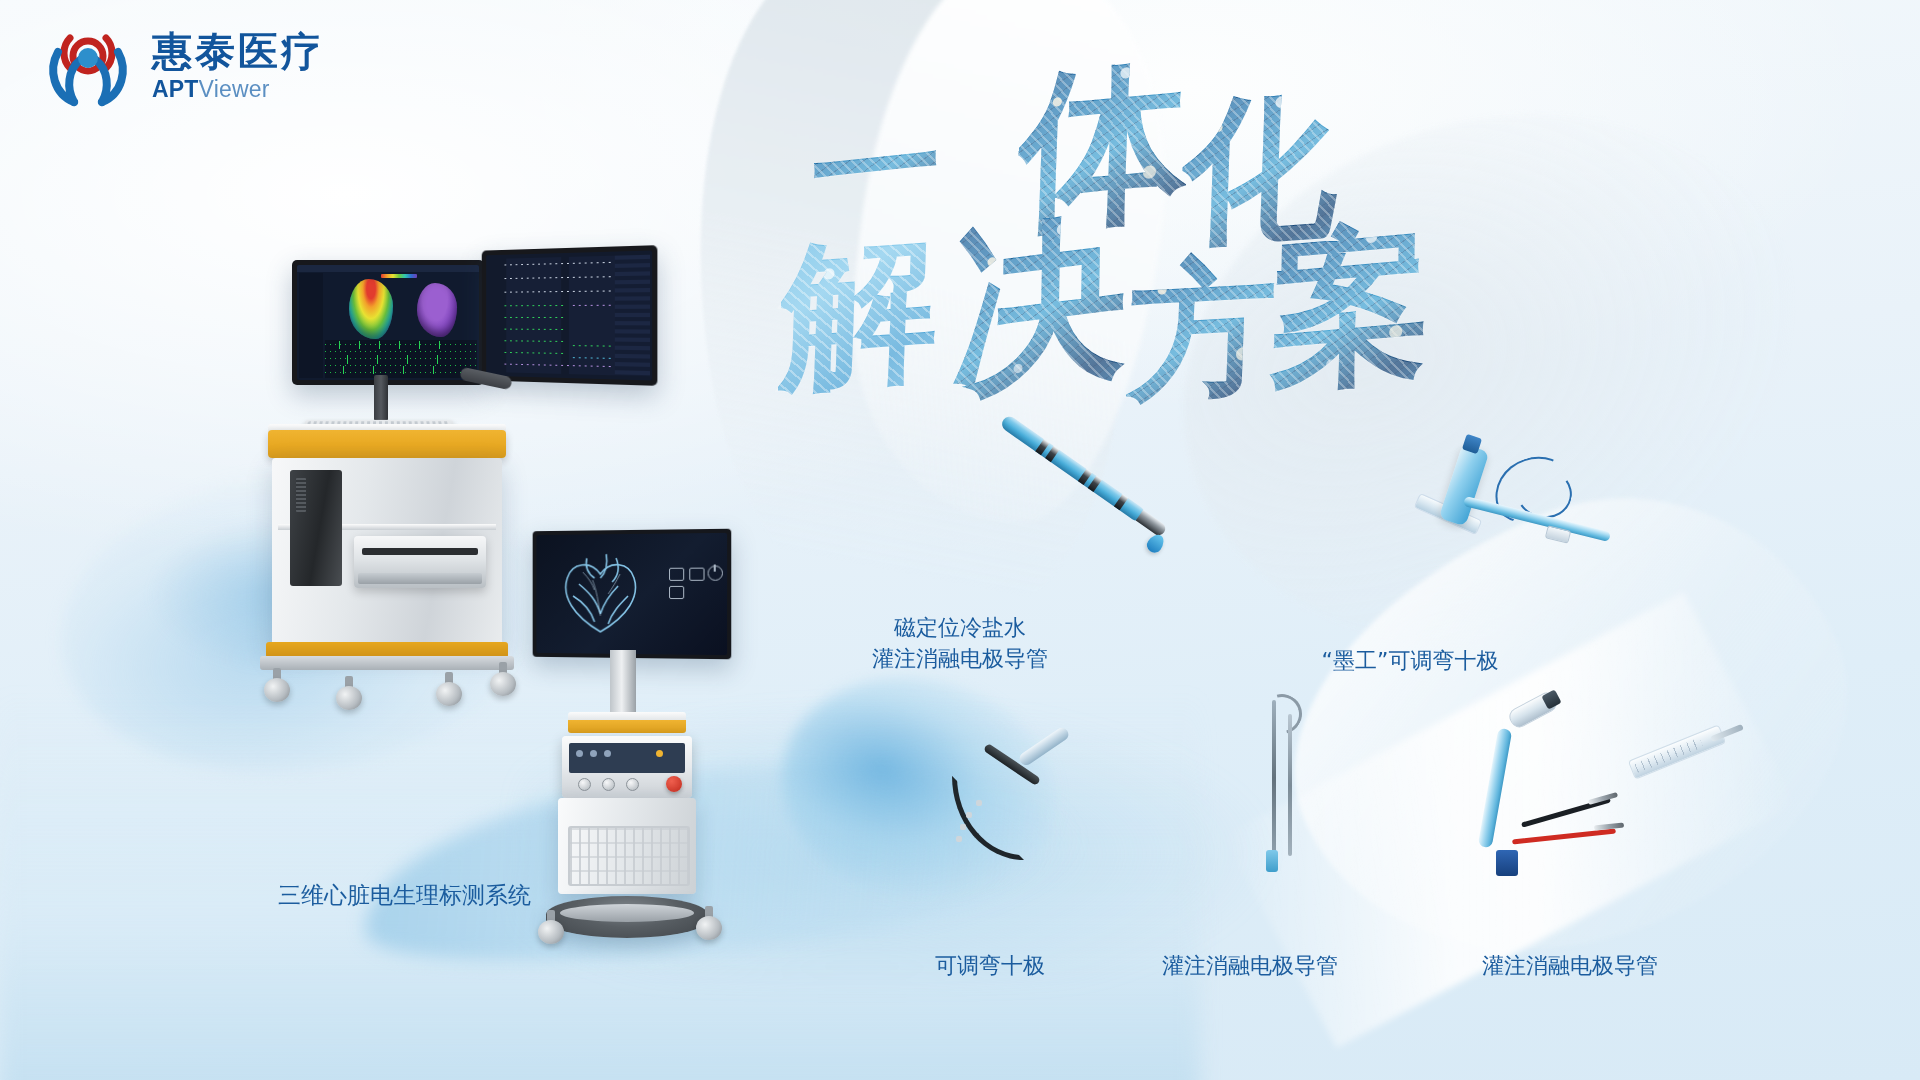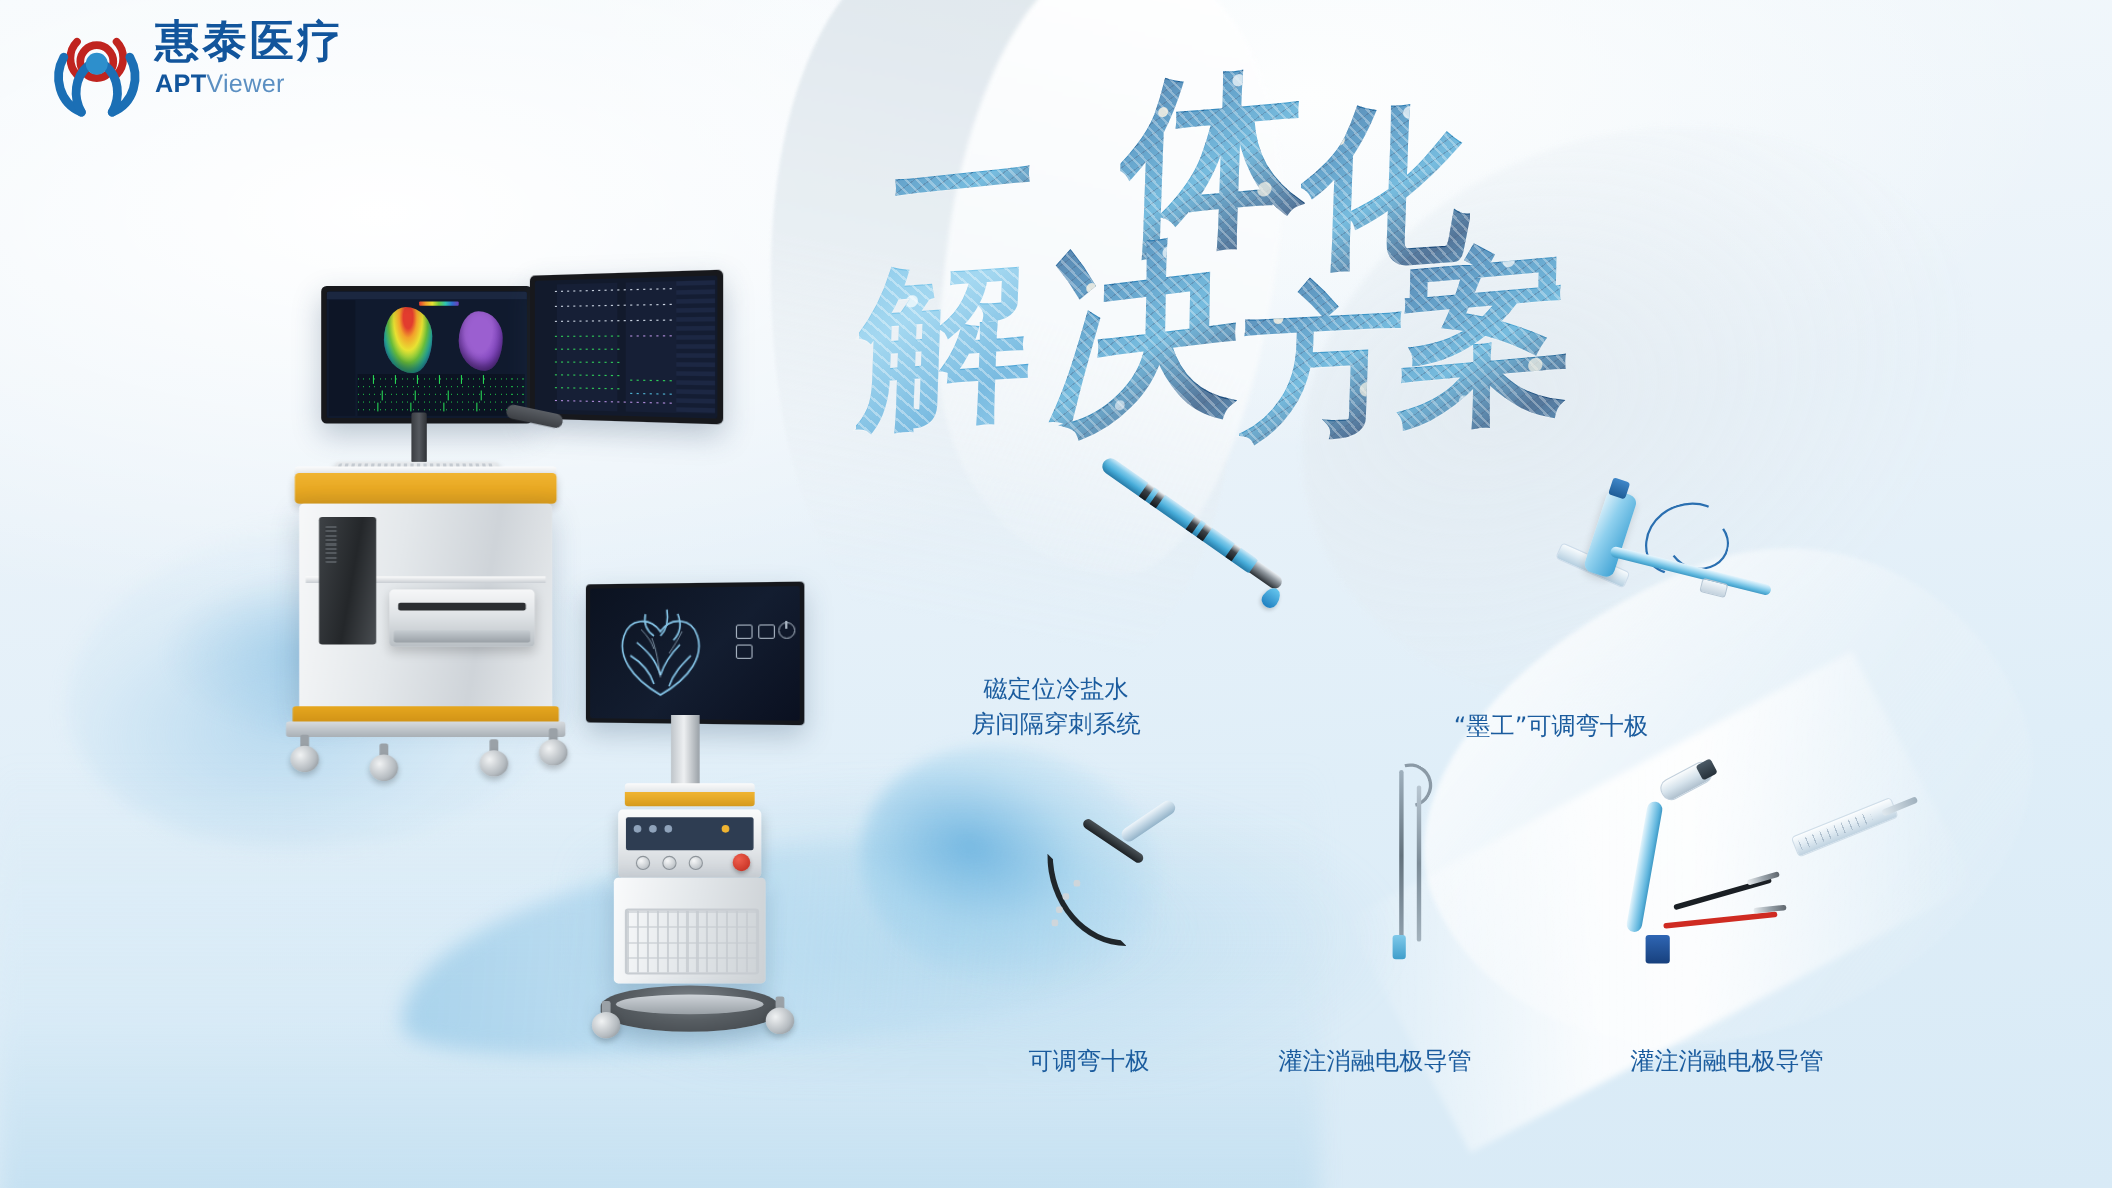--- a/index.html
+++ b/index.html
@@ -77,21 +77,21 @@
     border-radius:50% 50% 45% 55%/70% 60% 40% 30%;
     filter:blur(9px);transform:rotate(-6deg);
   }
   .ink-rainbow{
     left:150px;top:430px;width:420px;height:220px;
     background:conic-gradient(from 200deg at 50% 110%, rgba(255,214,170,.0) 0deg, rgba(255,220,175,.35) 22deg, rgba(200,225,240,.25) 42deg, rgba(255,255,255,0) 70deg);
     filter:blur(6px);
   }
 
   
-  .logo-block{position:absolute;left:40px;top:18px;display:flex;align-items:flex-start;gap:5px;}
+  .logo-block{position:absolute;left:40px;top:18px;display:flex;align-items:center;gap:16px;}
   .logo-mark{position:relative;width:96px;height:96px;}
   .logo-text-zh{
     font-size:40px;font-weight:bold;color:#12559c;letter-spacing:3px;line-height:1;
     font-family:"DejaVu Sans","Liberation Sans",sans-serif;
   }
   .logo-text-en{margin-top:7px;font-size:23px;line-height:1;letter-spacing:.2px;}
   .logo-apt{font-weight:bold;color:#12559c;}
   .logo-medical{color:#5b8fc2;font-weight:400;}
 
   
@@ -566,24 +566,25 @@
     <div class="wire-blk"></div>
     <div class="wire-red"></div>
     <div class="plug"></div>
     <div class="pin" style="left:128px;top:96px;transform:rotate(-16deg)"></div>
     <div class="pin" style="left:134px;top:124px;transform:rotate(-6deg)"></div>
     <div class="syr2"></div>
     <div class="plunger"></div>
   </div>
 
   <div class="lbl lbl-ht">
+    <div>三维心脏电生理标测系统</div>
   </div>
 
   <div class="lbl lbl-1">磁定位冷盐水
-房间隔穿刺系统</div>
+灌注消融电极导管</div>
 
   <div class="lbl lbl-2">“墨工”可调弯十极</div>
 
   <div class="lbl lbl-3">可调弯十极</div>
 
   <div class="lbl lbl-4">灌注消融电极导管</div>
 
   <div class="lbl lbl-5">灌注消融电极导管</div>
 
 </div>

